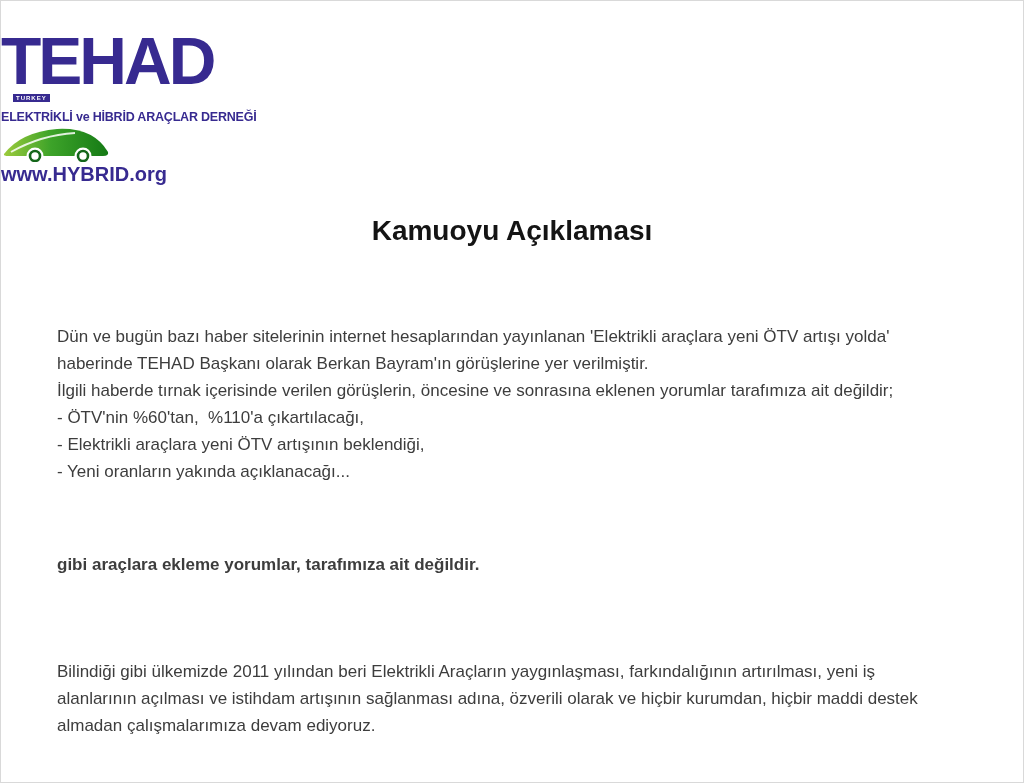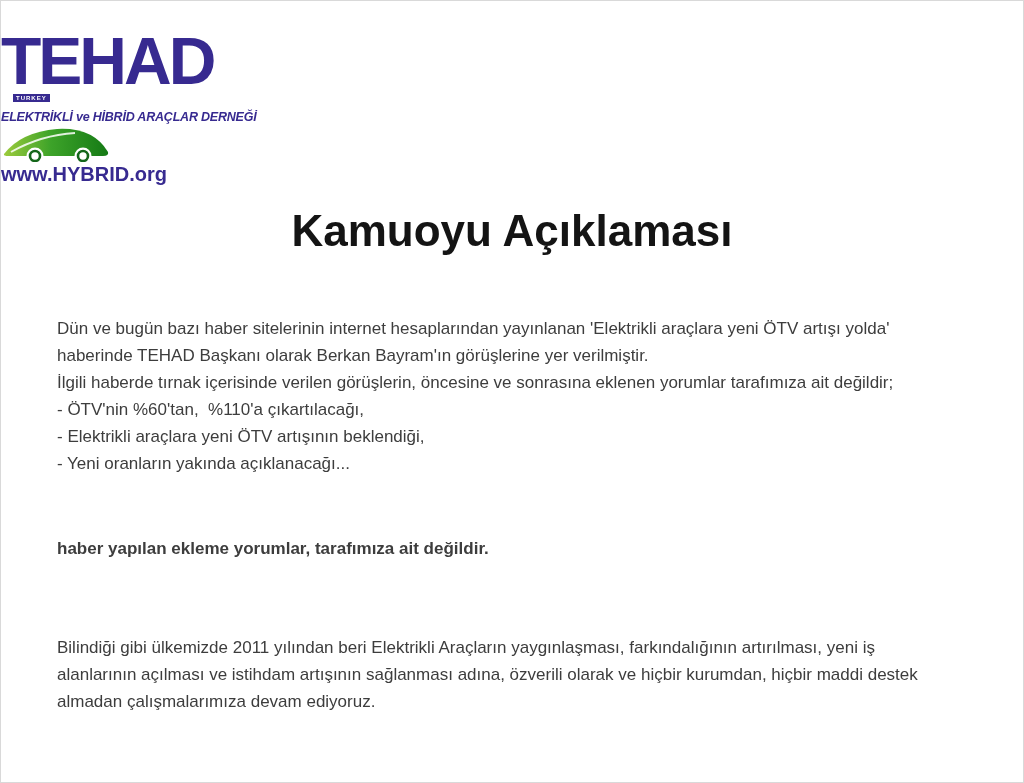--- a/index.html
+++ b/index.html
@@ -34,58 +34,57 @@
     letter-spacing: 1px;
     padding: 1px 3px;
     line-height: 6px;
   }
   .sub-tr {
     font-size: 12.5px;
     font-weight: bold;
     letter-spacing: -0.2px;
     color: #372a90;
     margin-top: 3px;
-    font-style: italic;
   }
   .sub-en {
     font-size: 10px;
     letter-spacing: 0.5px;
     color: #9a9a9a;
     margin-top: 1px;
   }
   .car { margin-top: 2px; height: 36px; }
   .site {
     font-size: 20px;
     font-weight: bold;
     color: #372a90;
     margin-top: 1px;
     cursor: pointer;
   }
 
   
   .title {
     text-align: center;
-    font-size: 44px;
+    font-size: 28px;
     line-height: 36px;
     font-weight: bold;
     color: #141414;
     margin-top: 27px;
   }
 
   
   .content {
     margin-top: 8px;
     padding-left: 56px;
     padding-right: 40px;
     font-size: 17px;
     line-height: 27px;
     color: #3d3d3d;
     white-space: pre;
   }
-  .content p { margin: 4px 0 14px 0; }
+  .content p { margin: 12px 0 14px 0; }
   .content p.tight { margin-bottom: 0; }
   .bold { font-weight: bold; }
 </style>
 </head>
 <body>
 
 <div class="page">
 
   <div class="logo">
     <div class="brand-row">
@@ -115,21 +114,21 @@
 
   <div class="title">Kamuoyu Açıklaması</div>
 
   <div class="content">
     <p class="tight"><span>Dün ve bugün bazı haber sitelerinin internet hesaplarından yayınlanan 'Elektrikli araçlara yeni ÖTV artışı yolda'
 haberinde TEHAD Başkanı olarak Berkan Bayram'ın görüşlerine yer verilmiştir.
 İlgili haberde tırnak içerisinde verilen görüşlerin, öncesine ve sonrasına eklenen yorumlar tarafımıza ait değildir;
 - ÖTV'nin %60'tan,  %110'a çıkartılacağı,
 - Elektrikli araçlara yeni ÖTV artışının beklendiği,
 - Yeni oranların yakında açıklanacağı...</span></p>
-    <p class="bold"><span>haber yapılan ekleme yorumlar, tarafımıza ait değildir.</span></p>
+    <p class="bold"><span>gibi araçlara ekleme yorumlar, tarafımıza ait değildir.</span></p>
     <p><span>Bilindiği gibi ülkemizde 2011 yılından beri Elektrikli Araçların yaygınlaşması, farkındalığının artırılması, yeni iş
 alanlarının açılması ve istihdam artışının sağlanması adına, özverili olarak ve hiçbir kurumdan, hiçbir maddi destek
 almadan çalışmalarımıza devam ediyoruz.</span></p>
     
     
     
   </div>
 
 </div>
 

